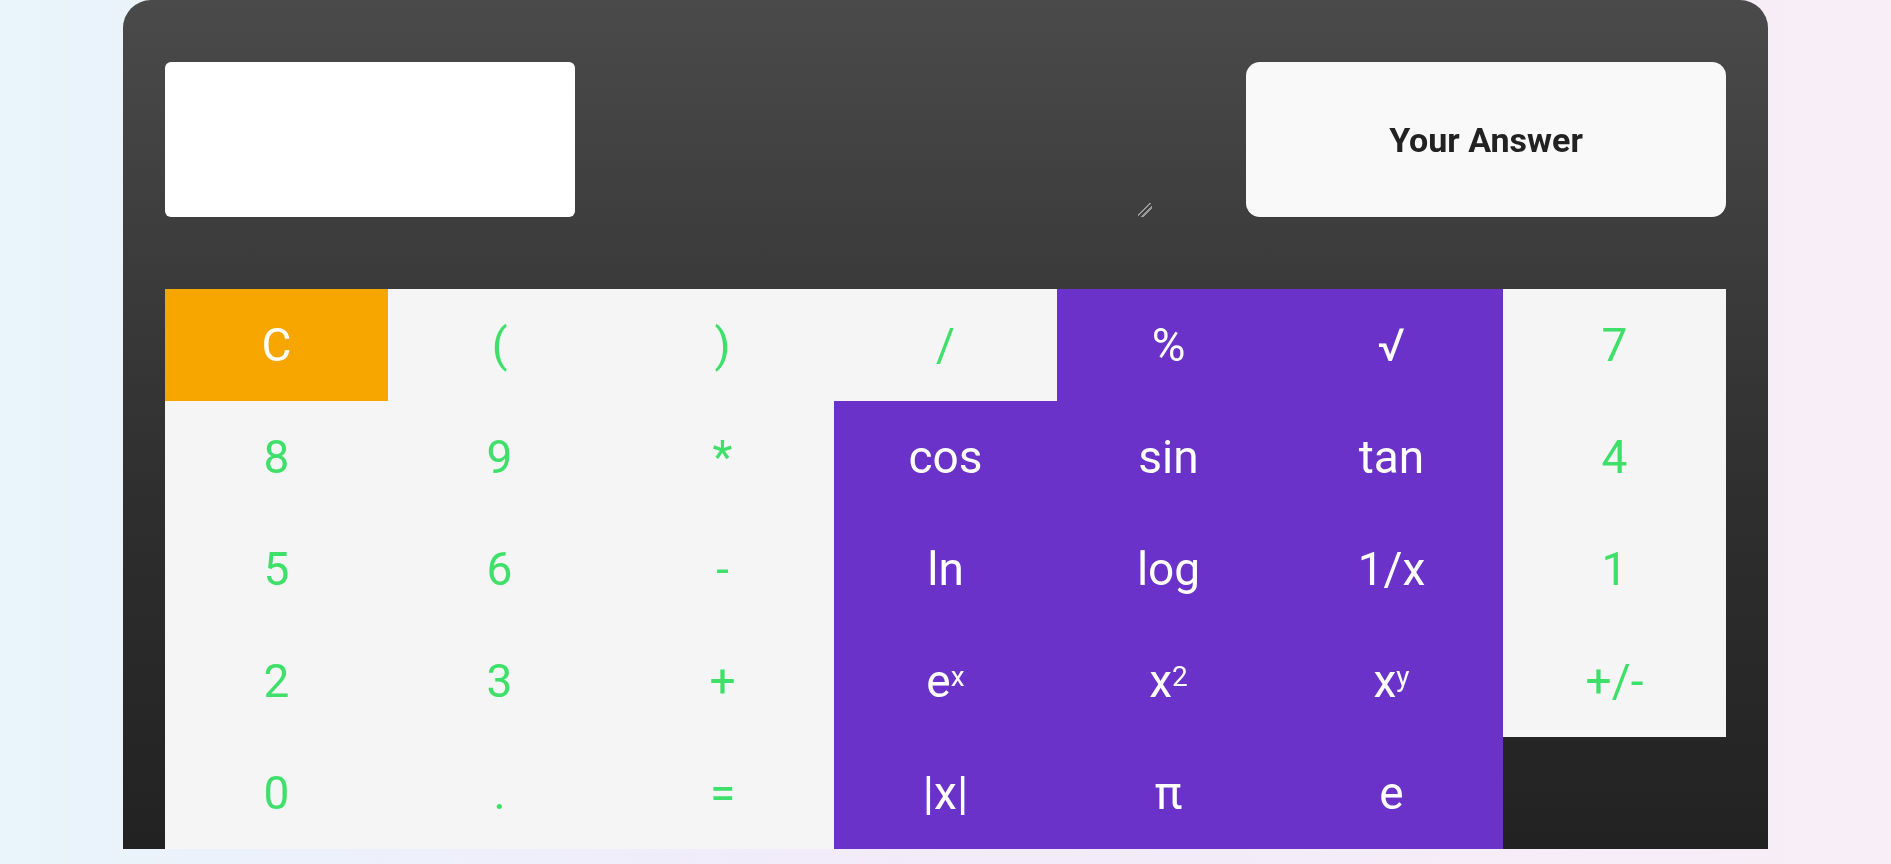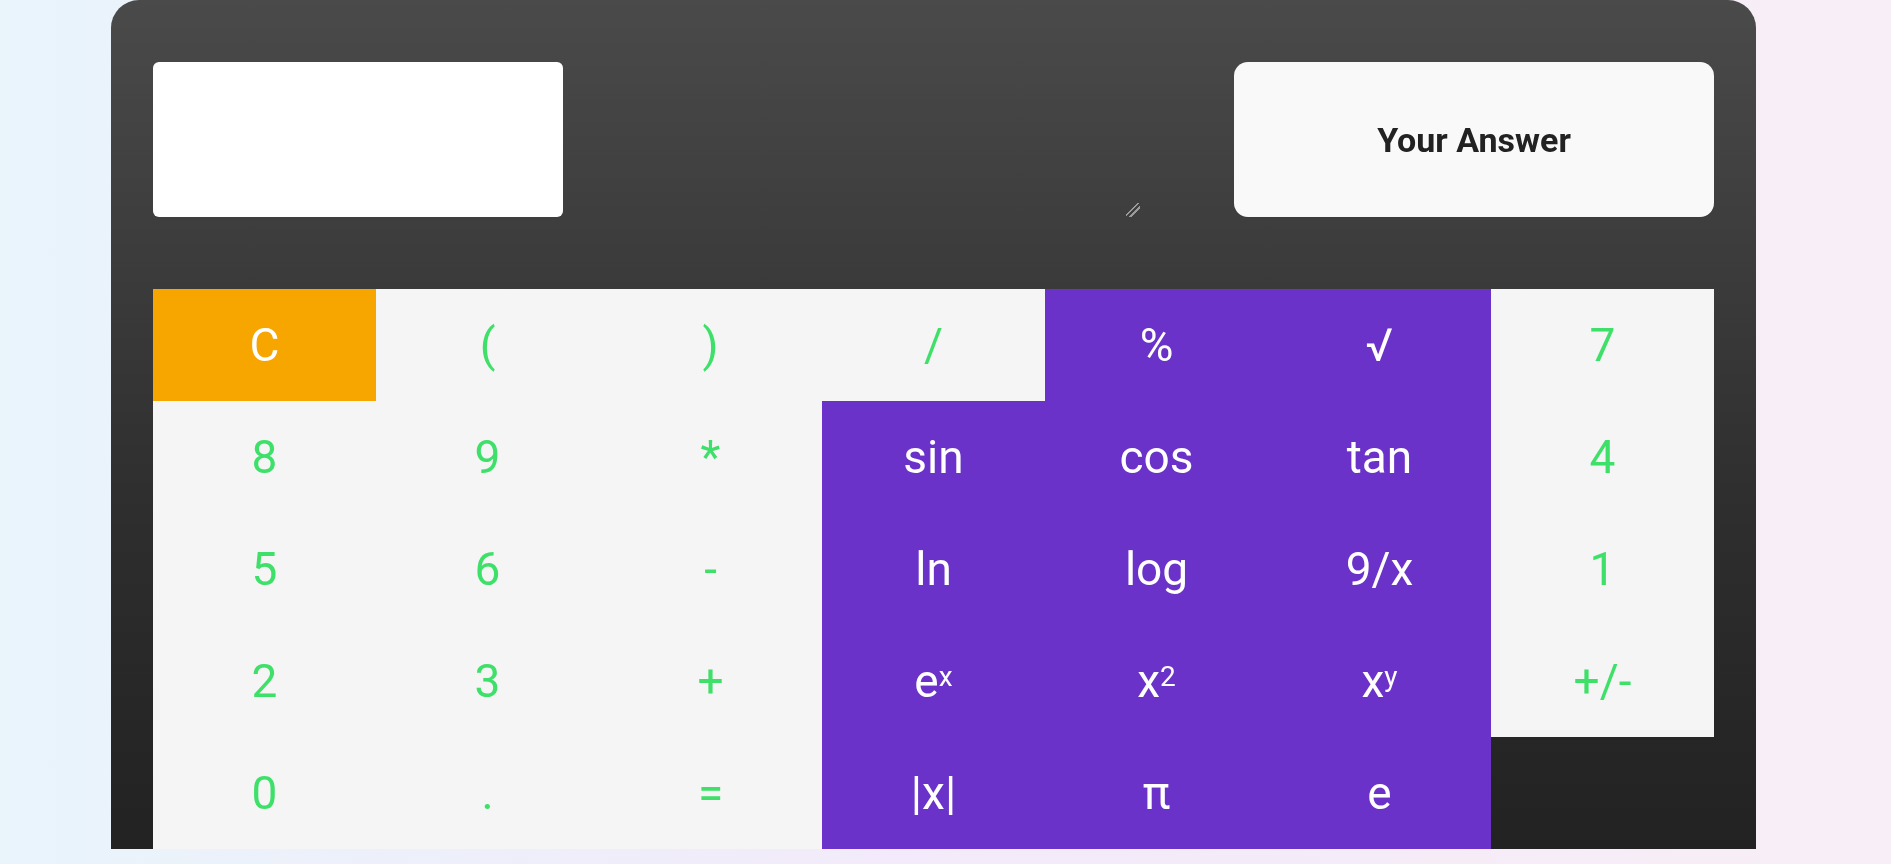--- a/index.html
+++ b/index.html
@@ -6,21 +6,21 @@
   body {
     font-family: "Segoe UI", -apple-system, BlinkMacSystemFont, Roboto, Helvetica, Arial, sans-serif;
     background: linear-gradient(90deg, #e9f4fb 0%, #f3eafa 50%, #f7eef7 100%);
     width: 1891px;
     height: 864px;
     overflow: hidden;
     position: relative;
   }
   .calculator {
     position: absolute;
-    left: 111px;
+    left: 123px;
     top: 0;
     width: 1645px;
     background: linear-gradient(180deg, #4a4a4a 0%, #2e2e2e 60%, #222 100%);
     border-radius: 28px 28px 0 0;
     padding: 0;
   }
   .top-row {
     display: flex;
     align-items: stretch;
     padding: 62px 42px 0 42px;
@@ -122,31 +122,31 @@
     <div class="key key-basic">(</div>
     <div class="key key-basic">)</div>
     <div class="key key-basic">/</div>
     <div class="key key-sci">%</div>
     <div class="key key-sci">√</div>
 
     <div class="key key-basic">7</div>
     <div class="key key-basic">8</div>
     <div class="key key-basic">9</div>
     <div class="key key-basic">*</div>
+    <div class="key key-sci">cos</div>
     <div class="key key-sci">sin</div>
-    <div class="key key-sci">cos</div>
     <div class="key key-sci">tan</div>
 
     <div class="key key-basic">4</div>
     <div class="key key-basic">5</div>
     <div class="key key-basic">6</div>
     <div class="key key-basic">-</div>
     <div class="key key-sci">ln</div>
     <div class="key key-sci">log</div>
-    <div class="key key-sci">9/x</div>
+    <div class="key key-sci">1/x</div>
 
     <div class="key key-basic">1</div>
     <div class="key key-basic">2</div>
     <div class="key key-basic">3</div>
     <div class="key key-basic">+</div>
     <div class="key key-sci">
       <span>e</span>
         <sup>x</sup>
     </div>
     <div class="key key-sci">

